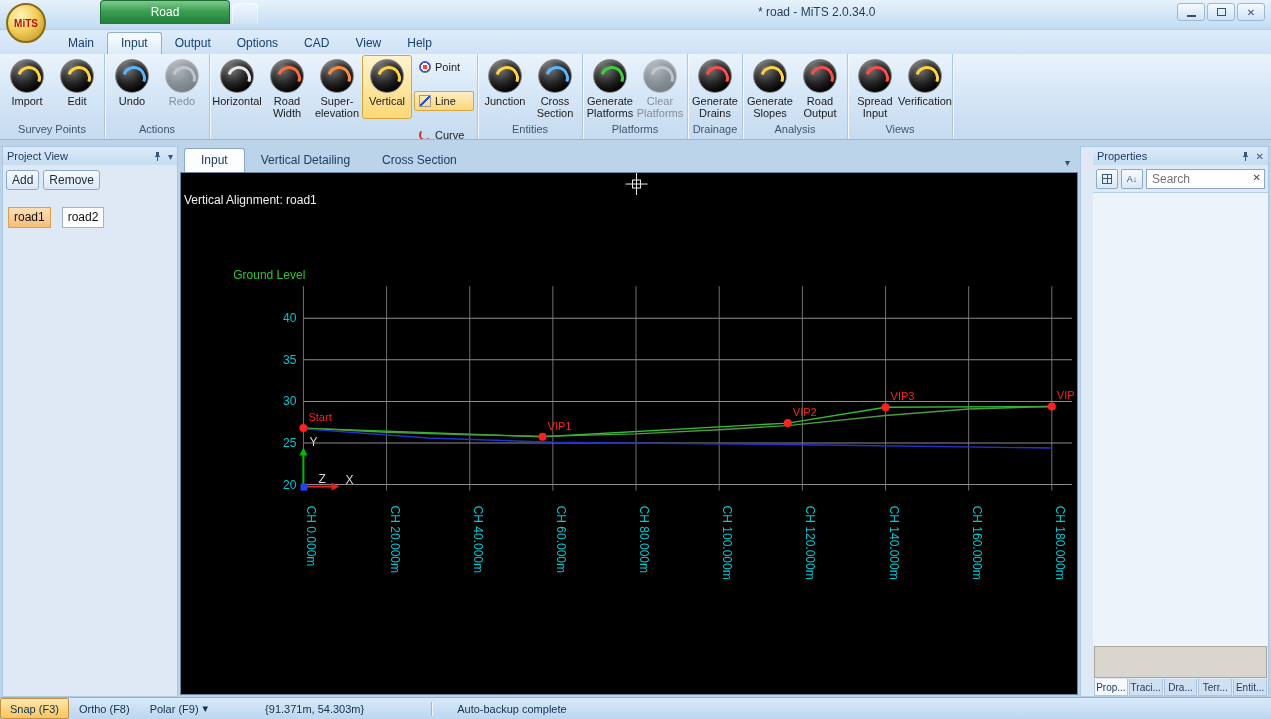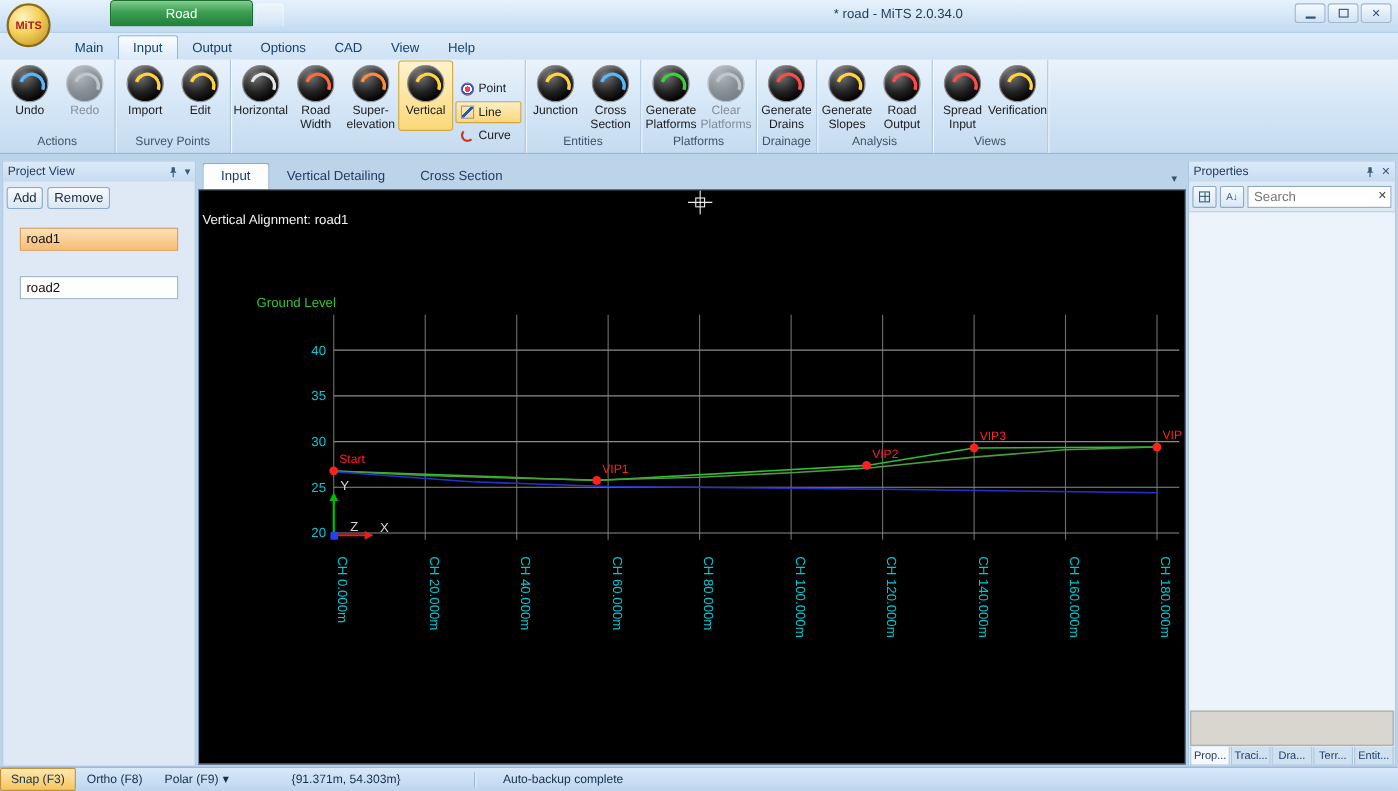--- a/index.html
+++ b/index.html
@@ -37,52 +37,52 @@
   .rbtn { width:50px; min-height:64px; display:flex; flex-direction:column; align-items:center; padding:1px 2px; border:1px solid transparent; border-radius:3px; }
   .rbtn.active { background:linear-gradient(#fef3cd,#fbd878); border-color:#d3a73c; }
   .rbtn.disabled { opacity:.45; filter:grayscale(.8); }
   .ricon { width:34px; height:34px; border-radius:50%; margin:2px auto 2px; position:relative; flex:none;
            background:radial-gradient(circle at 35% 28%, #777 0%, #222 48%, #000 78%);
            border:1px solid #8a8a8a; box-shadow:inset 0 2px 3px rgba(255,255,255,.3); }
   .ricon::after { content:""; position:absolute; left:6px; top:6px; width:18px; height:18px; border-radius:50%;
            border:3px solid transparent; border-top-color:var(--accent,#ccc); border-right-color:var(--accent,#ccc); transform:rotate(-25deg); }
   .rlabel { font-size:11px; line-height:12px; text-align:center; color:#1c1c1c; }
   .rgrouplabel { height:16px; text-align:center; font-size:11px; color:#3f546b; flex:none; }
-  .subcol { width:60px; display:flex; flex-direction:column; gap:1px; margin:16px 1px 0 2px; }
+  .subcol { width:60px; display:flex; flex-direction:column; gap:14px; margin:2px 1px 0 2px; }
   .sbtn { height:20px; display:flex; align-items:center; padding:0 4px; border:1px solid transparent; border-radius:2px; font-size:11px; color:#1c1c1c; }
   .sbtn.active { background:linear-gradient(#fdeec2,#fbd77d); border-color:#d3a73c; }
   .sicon { display:inline-block; width:12px; height:12px; margin-right:4px; flex:none; }
   .point-icon { background:radial-gradient(circle at 50% 50%, #ff4040 0 35%, #ffffff 36% 55%, #4040ff 56% 100%); border-radius:50%; border:1px solid #666; }
   .line-icon { background:linear-gradient(135deg, transparent 42%, #2255cc 42% 58%, transparent 58%); border:1px solid #999; }
   .curve-icon { border:2px solid transparent; border-bottom-color:#cc3322; border-left-color:#cc3322; border-radius:50%; }
 
   
   .content { flex:1; display:flex; padding:6px 2px 0; gap:2px; background:#bcd4ea; min-height:0; }
 
   .panel-header { height:18px; background:linear-gradient(#dcebfa,#c6dbf0); display:flex; align-items:center; padding:0 4px; color:#1e3c64; font-size:11px; flex:none; }
   .panel-header .spacer { flex:1; }
   .panel-header .hicon { margin-left:5px; color:#3a5a7a; font-size:10px; }
 
   .left-panel { width:176px; background:#dfe9f5; border:1px solid #aec7e0; display:flex; flex-direction:column; flex:none; }
   .pv-buttons { display:flex; gap:4px; padding:5px 3px; }
   .pv-btn { padding:2px 5px; font-size:12px; color:#1b2b3b; background:linear-gradient(#f7fbfe,#d9e7f5); border:1px solid #8ca9c6; border-radius:3px; }
-  .pv-list { padding:12px 15px 0; display:flex; flex-direction:column; gap:23px; }
+  .pv-list { padding:12px 5px 0; display:flex; flex-direction:row; gap:11px; }
   .pitem { height:21px; line-height:19px; padding:0 5px; background:#fff; border:1px solid #9fb4c9; font-size:12px; color:#111; }
   .pitem.selected { background:linear-gradient(#fbe0b6,#f6bd77); border-color:#d99f54; }
 
   .center-panel { flex:1; display:flex; flex-direction:column; min-width:0; }
   .canvas-tabs { height:26px; display:flex; align-items:flex-end; background:transparent; padding-left:4px; flex:none; }
   .ctab { padding:4px 16px 5px; font-size:12px; color:#1e3c64; }
   .ctab.active { background:#fcfdfe; border:1px solid #8ca9c6; border-bottom:none; border-radius:3px 3px 0 0; }
   .ctab-arrow { margin-left:auto; margin-right:8px; color:#33506e; font-size:10px; padding-bottom:4px; }
   .canvas { flex:1; position:relative; background:#000; border:1px solid #6a87a5; margin-bottom:2px; overflow:hidden; }
   .canvas svg { position:absolute; left:0; top:0; width:100%; height:100%; }
   .canvas-title { position:absolute; left:3px; top:20px; color:#f2f2f2; font-size:12px; }
 
-  .right-panel { width:189px; background:#dfe9f5; border:1px solid #aec7e0; display:flex; flex-direction:column; flex:none; }
+  .right-panel { width:189px; background:#dfe9f5; border:1px solid #aec7e0; display:flex; flex-direction:column; flex:none;padding-left:12px; }
   .props-toolbar { height:27px; display:flex; align-items:center; gap:3px; padding:0 3px; flex:none; }
   .ptool-btn { width:22px; height:20px; border:1px solid #8ca9c6; border-radius:2px; background:linear-gradient(#f7fbfe,#d9e7f5);
                display:flex; align-items:center; justify-content:center; font-size:9px; color:#3a5a7a; }
   .cat-icon { width:10px; height:10px; border:1px solid #3a5a7a;
               background:linear-gradient(#3a5a7a,#3a5a7a) 50% 0/1px 100% no-repeat, linear-gradient(#3a5a7a,#3a5a7a) 0 50%/100% 1px no-repeat; }
   .search-wrap { flex:1; position:relative; }
   .search-wrap input { width:100%; height:20px; border:1px solid #8ca9c6; padding:0 18px 0 5px; font-size:12px; font-family:"Liberation Sans",sans-serif; }
   .search-clear { position:absolute; right:4px; top:3px; font-size:10px; color:#444; }
   .props-body { flex:1; background:#edf3fa; border-top:1px solid #b9cfe4; }
   .props-desc { height:32px; background:#d9d6d0; border:1px solid #a9a6a0; margin:0 1px; flex:none; }
@@ -129,42 +129,42 @@
       <div class="menu-tab">Options</div>
       <div class="menu-tab">CAD</div>
       <div class="menu-tab">View</div>
       <div class="menu-tab">Help</div>
     </div>
 
   <div class="ribbon" id="ribbon">
       <div class="rgroup">
         <div class="rrow">
           <div class="rbtn">
+            <div class="ricon" style="--accent: #ffd23e;"></div>
+            <div class="rlabel">Import</div>
+          </div>
+          <div class="rbtn">
+            <div class="ricon" style="--accent: #ffd23e;"></div>
+            <div class="rlabel">Edit</div>
+          </div>
+        </div>
+        <div class="rgrouplabel">Survey Points</div>
+      </div>
+      <div class="rgroup">
+        <div class="rrow">
+          <div class="rbtn">
             <div class="ricon" style="--accent: #58b6ff;"></div>
             <div class="rlabel">Undo</div>
           </div>
           <div class="rbtn disabled">
             <div class="ricon" style="--accent: #8899aa;"></div>
             <div class="rlabel">Redo</div>
           </div>
         </div>
         <div class="rgrouplabel">Actions</div>
-      </div>
-      <div class="rgroup">
-        <div class="rrow">
-          <div class="rbtn">
-            <div class="ricon" style="--accent: #ffd23e;"></div>
-            <div class="rlabel">Import</div>
-          </div>
-          <div class="rbtn">
-            <div class="ricon" style="--accent: #ffd23e;"></div>
-            <div class="rlabel">Edit</div>
-          </div>
-        </div>
-        <div class="rgrouplabel">Survey Points</div>
       </div>
       <div class="rgroup">
         <div class="rrow">
           <div class="rbtn">
             <div class="ricon" style="--accent: #e6e6e6;"></div>
             <div class="rlabel">Horizontal</div>
           </div>
           <div class="rbtn">
             <div class="ricon" style="--accent: #ff6a3a;"></div>
             <div class="rlabel">Road Width</div>

